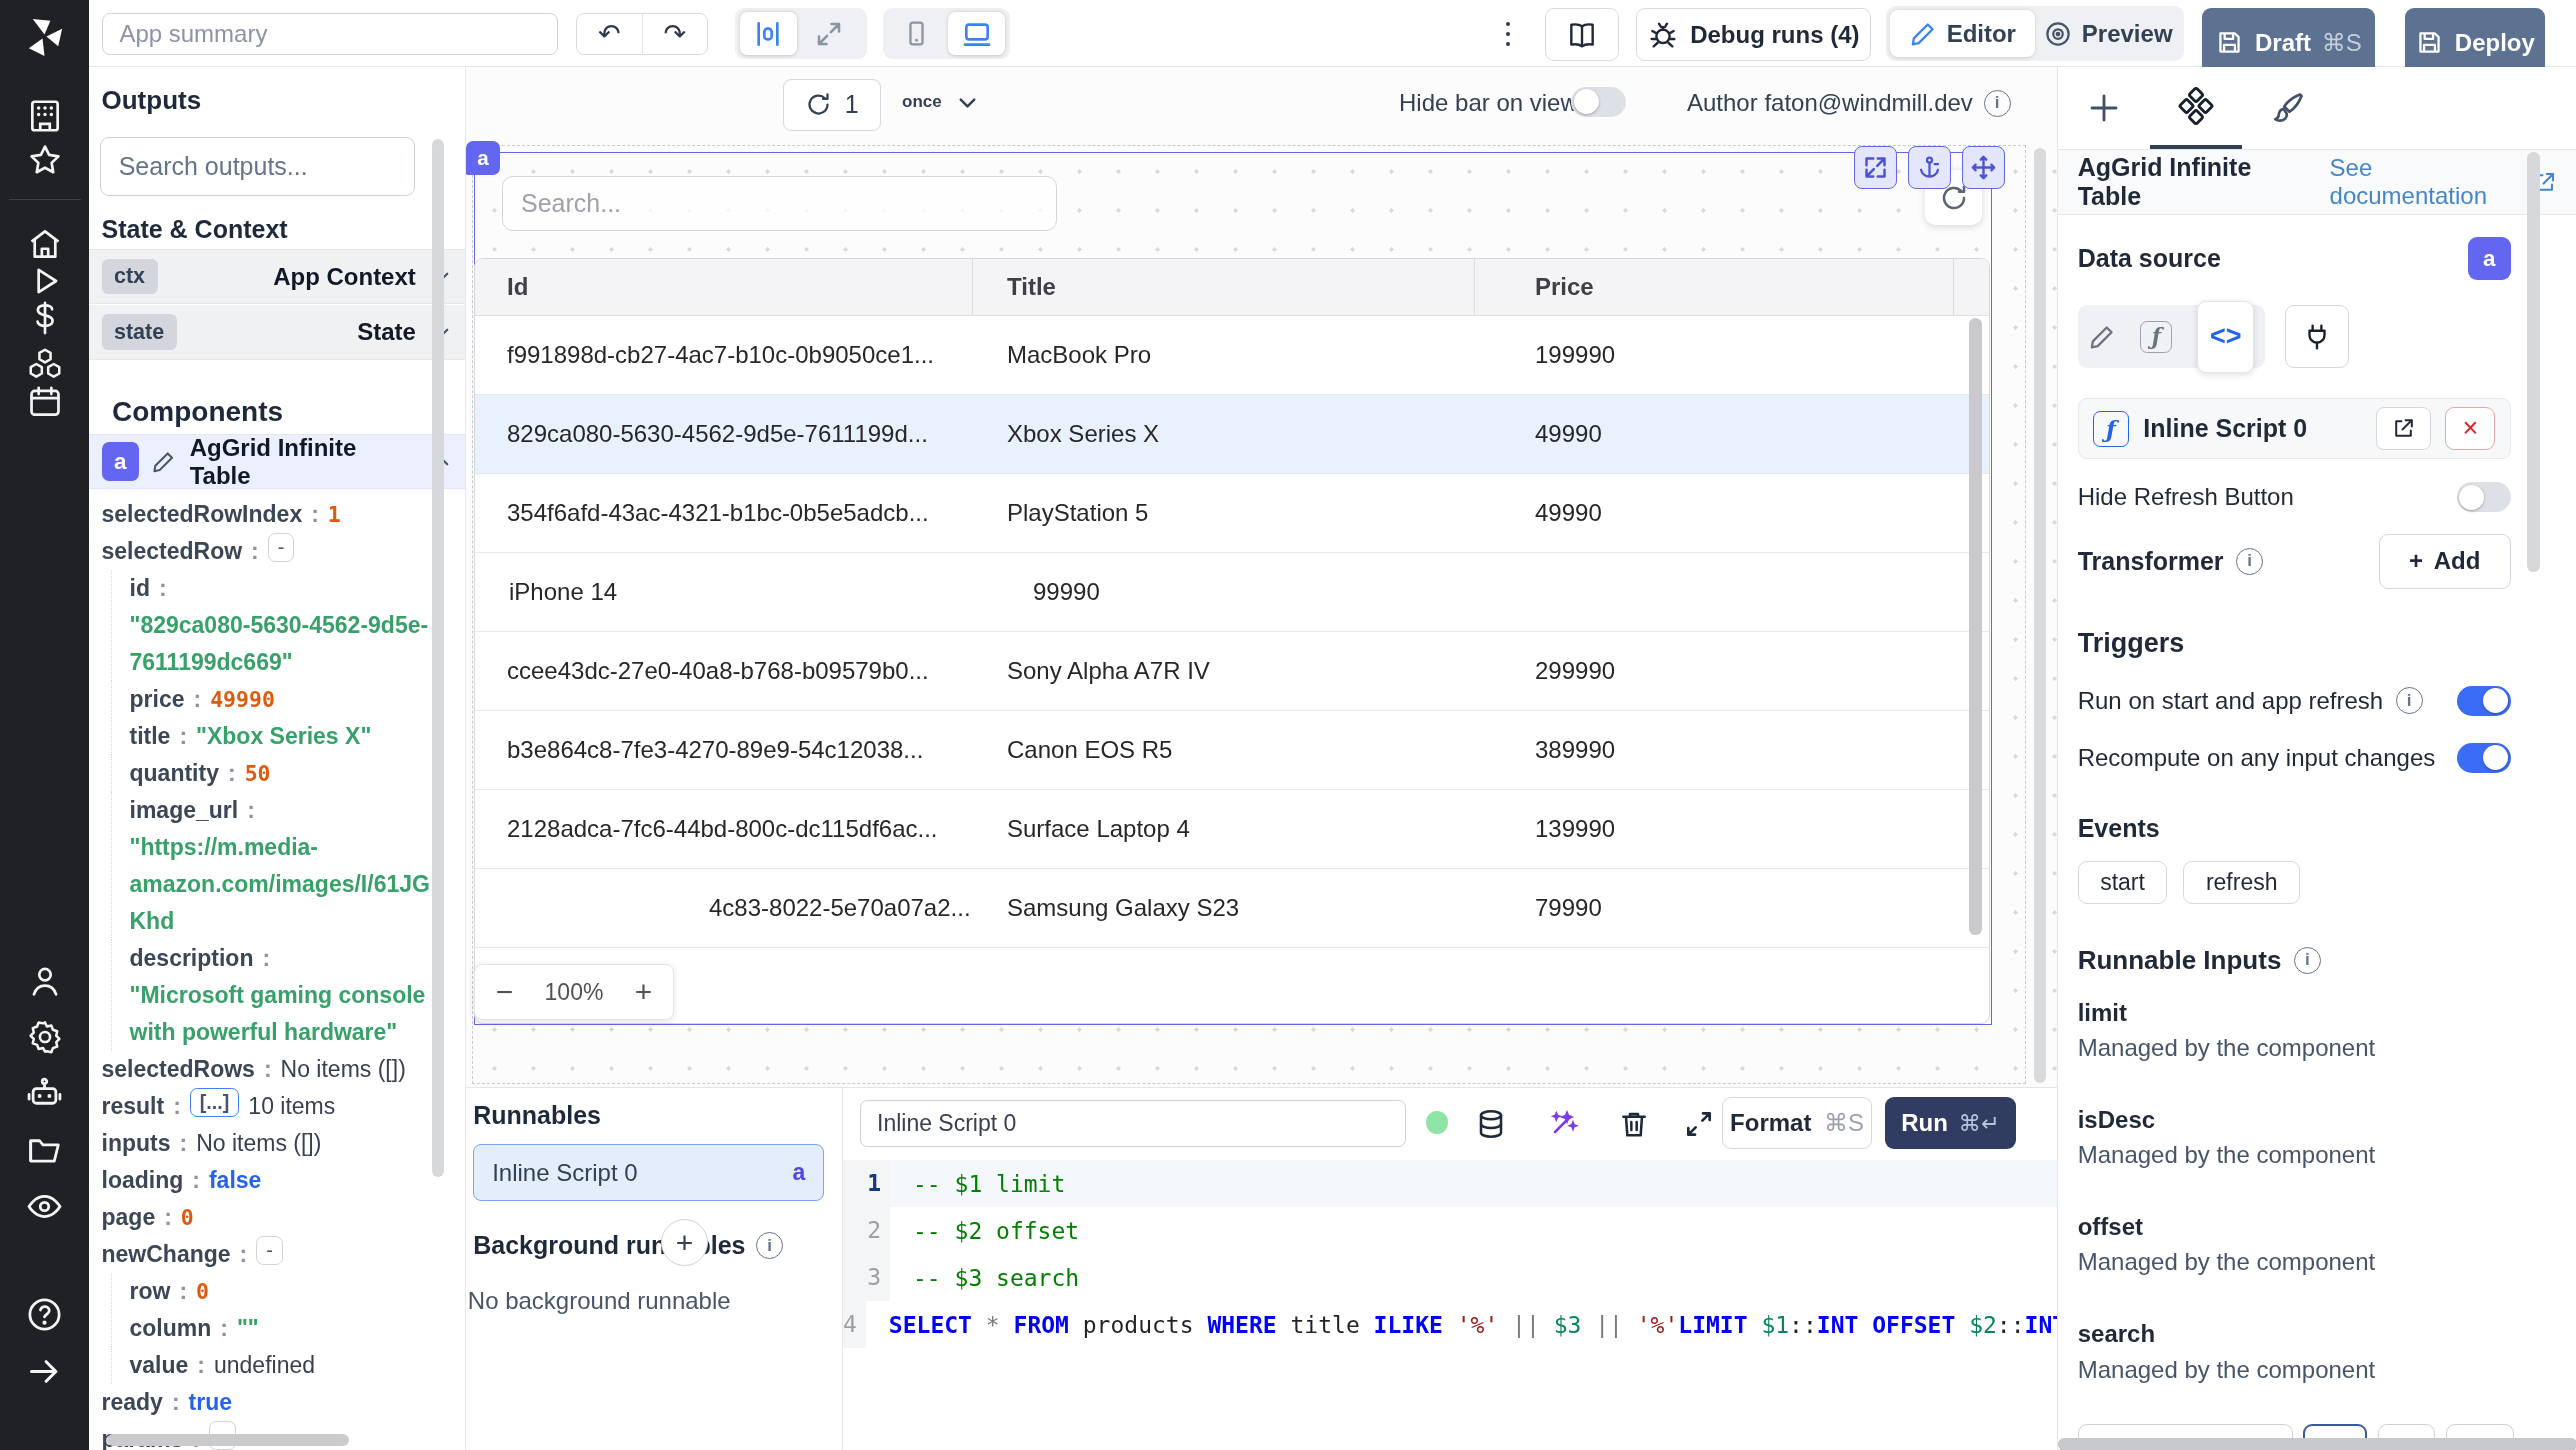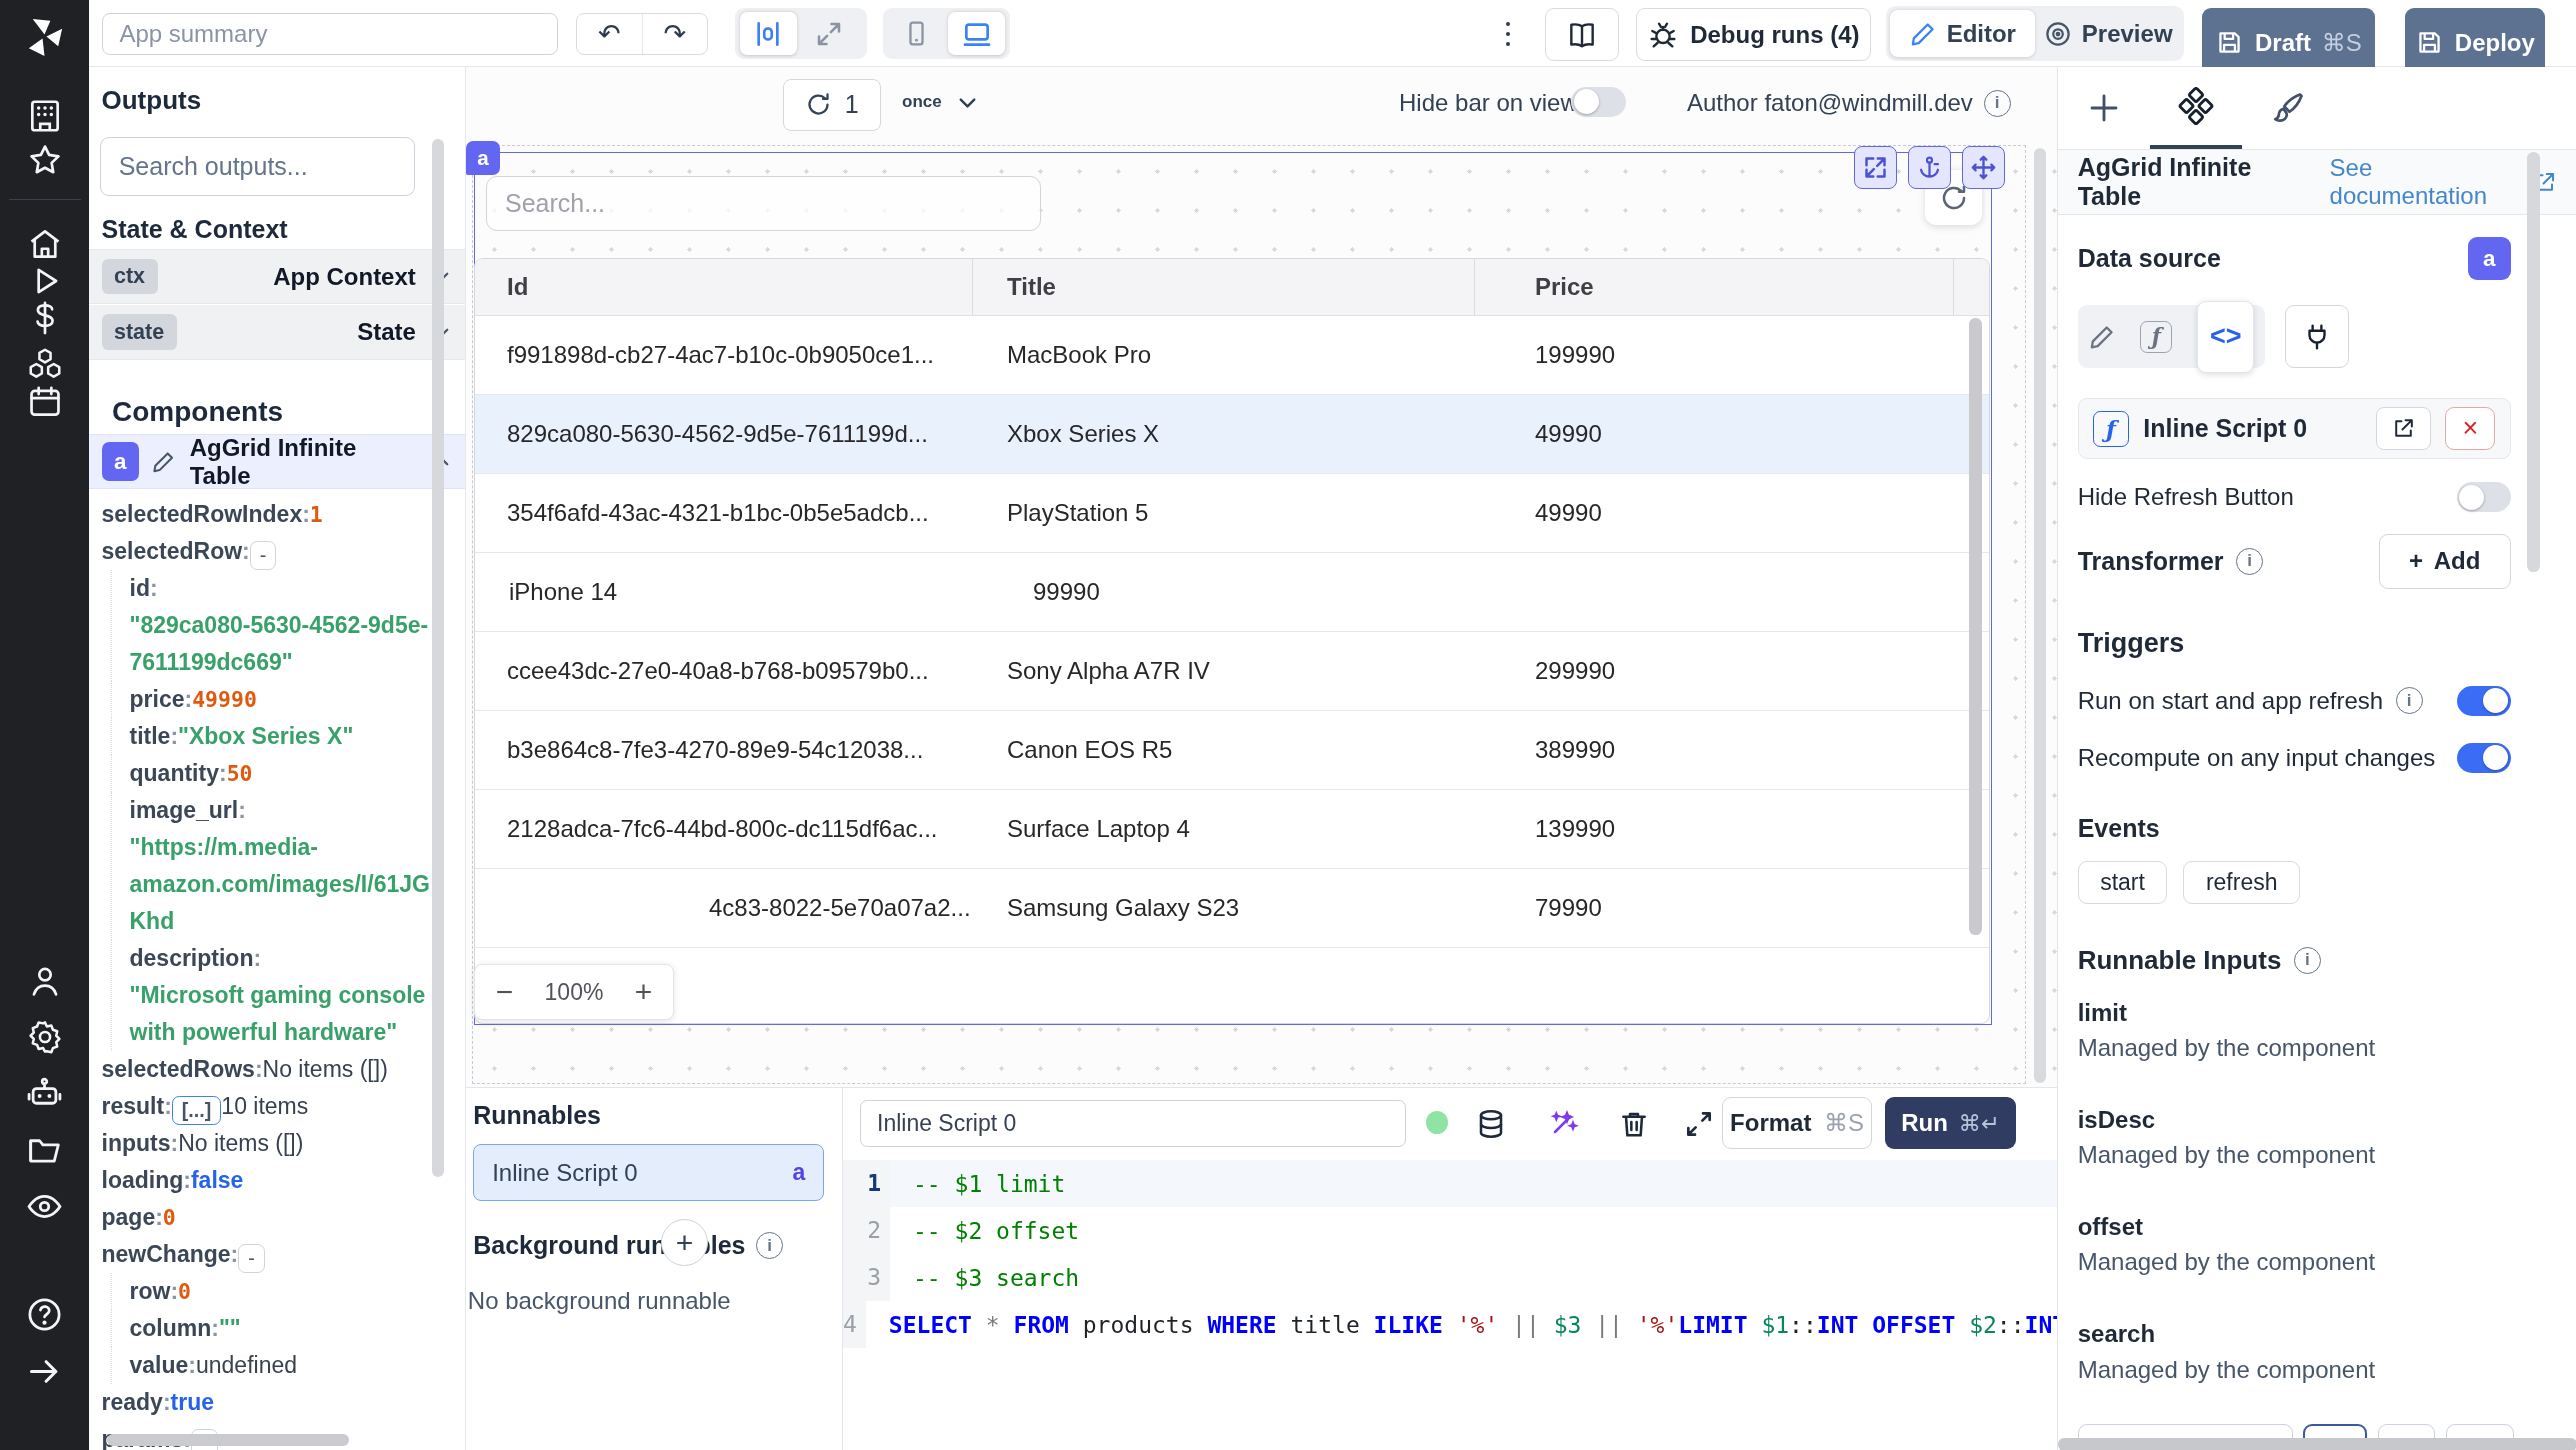--- a/index.html
+++ b/index.html
@@ -42,21 +42,21 @@
   .search-box::placeholder { color:#64748b; }
   .ctxrow { position:absolute; left:0; width:377px; height:55px; background:#f0f1f3; border-bottom:0.9px solid #e6e7ea; display:flex; align-items:center; padding:0 12.5px; }
   .ctxrow .badge-g { background:#d3d6dc; color:#334155; font-weight:700; font-size:21.5px; border-radius:6.3px; padding:5.4px 12.5px; }
   .ctxrow .lbl { margin-left:auto; font-weight:600; font-size:24px; color:#111827; }
   .ctxrow .chev { margin-left:10.7px; color:#475569; }
   .comprow { position:absolute; left:0; width:377px; height:55px; background:#eceffd; border-top:0.9px solid #e0e4fb; border-bottom:0.9px solid #e0e4fb; display:flex; align-items:center; padding:0 12.5px; gap:12.5px; }
   .badge-a { width:39px; height:39px; background:#6366f1; color:#fff; font-weight:700; font-size:22.4px; border-radius:7.2px; display:flex; align-items:center; justify-content:center; }
   .comprow .name { font-weight:700; font-size:24px; color:#111827; }
   .comprow .chev { margin-left:auto; color:#475569; }
   #tree { position:absolute; left:12.5px; top:429px; width:343px; font-size:23px; line-height:37px; }
-  .trow { display:flex; flex-wrap:wrap; align-items:flex-end; }
+  .trow { display:flex; flex-wrap:wrap; align-items:flex-start; column-gap:9px; }
   .trow.ind1 { margin-left:9px; border-left:1.8px dotted #d5d9df; padding-left:18px; }
   .tkey { font-weight:600; color:#3b4656; }
   .tcolon { color:#8b94a3; font-weight:600; }
   .tbadge { font-size:19.7px; color:#475569; border:0.9px solid #cfd4da; border-radius:7.2px; padding:0 9px; line-height:27px; background:#fff; }
   .tbadge:empty { display:none; }
   .tbadge.bluebadge { border:1.8px solid #3b82f6; font-weight:600; }
   .tval { color:#374151; overflow-wrap:anywhere; }
   .tval.num { color:#dd5a0e; font-weight:700; font-family:"DejaVu Sans Mono", monospace; font-size:21.5px; }
   .tval.str { color:#38a169; font-weight:600; }
   .tval.bool { color:#2563eb; font-weight:600; }
@@ -76,21 +76,21 @@
   .toggle.on { background:#3b6cf6; }
   .toggle.on .knob { left:auto; right:2.7px; }
   .author { position:absolute; left:1221px; top:22.4px; font-size:24px; color:#334155; display:flex; align-items:center; gap:10.7px; }
   .info-i { display:inline-flex; width:27px; height:27px; border:1.8px solid #64748b; border-radius:50%; color:#64748b; font-size:17px; align-items:center; justify-content:center; font-weight:700; }
   #dots { position:absolute; left:0; top:76px; width:1591px; height:944px; background-image:radial-gradient(#d9dade 2.1px, transparent 2.2px); background-size:39px 39px; background-position:9px 9px; }
   #appframe { position:absolute; left:6.3px; top:78px; width:1554px; height:939px; border:1.8px dashed #c7cad0; }
   #selrect { position:absolute; left:8px; top:85px; width:1518px; height:873px; border:1.8px solid #6467e4; }
   .canv-badge { position:absolute; left:0; top:74px; width:34px; height:34px; background:#6366f1; border-radius:7.2px 7.2px 7.2px 1.8px; color:#fff; font-size:20.6px; font-weight:700; display:flex; align-items:center; justify-content:center; z-index:6; }
   .handle { position:absolute; top:79px; width:43px; height:43px; background:#e3e6fc; border:1.8px solid #6467e4; border-radius:8px; color:#4d53cf; display:flex; align-items:center; justify-content:center; z-index:5; }
   .comp-refresh { position:absolute; left:1459px; top:103px; width:57px; height:55px; background:#fff; border-radius:10.7px; box-shadow:0 1.8px 7.2px rgba(0,0,0,.14); color:#5a6472; display:flex; align-items:center; justify-content:center; z-index:4; }
-  .comp-search { position:absolute; left:20px; top:109px; width:555px; height:55px; border:1.8px solid #d4d4d8; border-radius:10.7px; background:rgba(255,255,255,.75); padding:0 18px; font-size:25px; color:#334155; z-index:2; }
+  .comp-search { position:absolute; left:36px; top:109px; width:555px; height:55px; border:1.8px solid #d4d4d8; border-radius:10.7px; background:rgba(255,255,255,.75); padding:0 18px; font-size:25px; color:#334155; z-index:2; }
   .comp-search::placeholder { color:#a1a1aa; }
   #tablecard { position:absolute; left:8px; top:191px; width:1516px; height:766px; background:#fff; border:0.9px solid #d6d7db; border-radius:9px; overflow:hidden; z-index:2; }
   .agrow, #aghead { display:grid; grid-template-columns:498px 502px 479px 36px; }
   #aghead { height:57px; background:#f4f4f6; border-bottom:0.9px solid #e0e0e3; }
   #aghead .hc { display:flex; align-items:center; padding-left:32px; font-size:24px; font-weight:700; color:#3f3f46; border-right:0.9px solid #dcdce0; }
   #aghead .hc:nth-child(2) { padding-left:34px; }
   #aghead .hc:nth-child(3) { padding-left:60px; }
   #aghead .hsp { border-right:none; }
   .agrow { height:79px; border-bottom:0.9px solid #e7e7ea; background:#fff; }
   .agrow.selected { background:#e9f1fd; }

